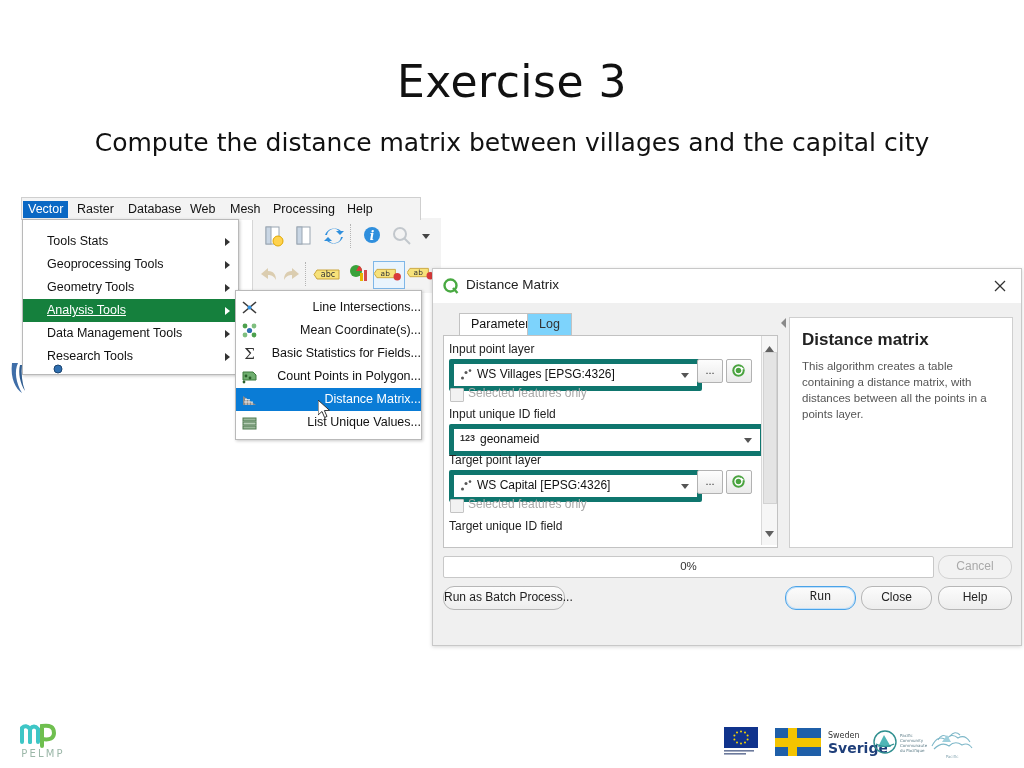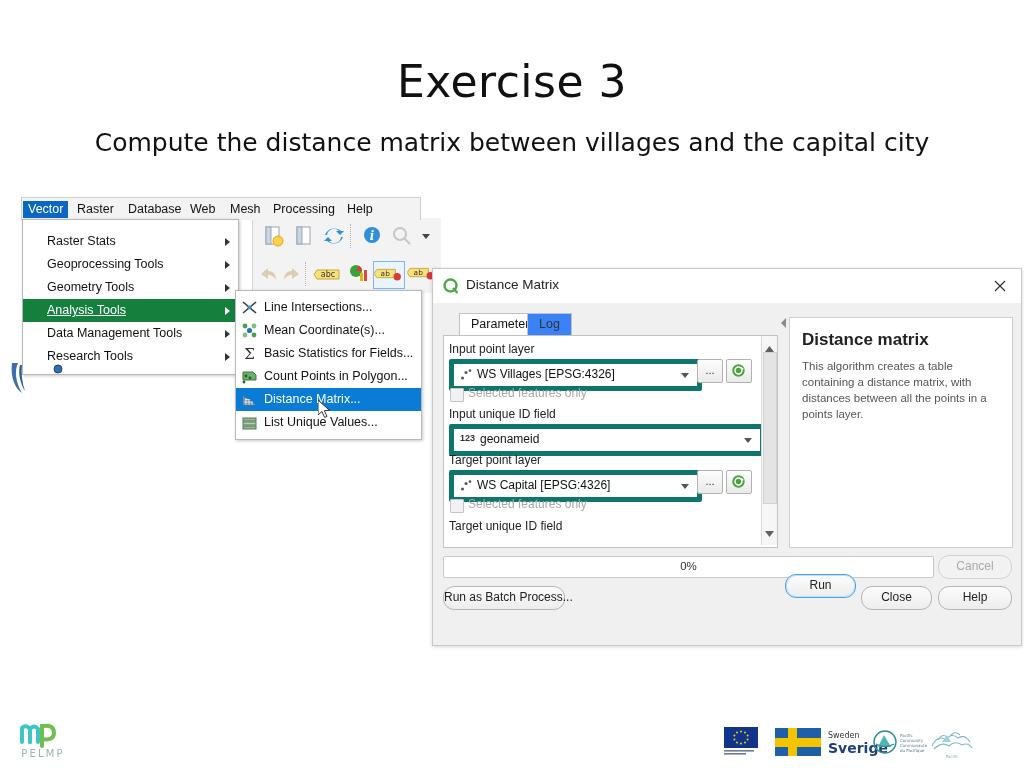--- a/index.html
+++ b/index.html
@@ -37,21 +37,21 @@
 
   
   #vector-menu{position:absolute;left:1px;top:22px;width:215px;background:#fff;border:1px solid #b9b9b9;box-shadow:1px 1px 3px rgba(0,0,0,.22);}
   .mi{position:relative;height:23px;line-height:23px;font-size:12.5px;color:#111;padding-left:24px;white-space:nowrap;}
   .mi.hl{background:#15803d;color:#fff;}
   .mi .arrow{position:absolute;right:8px;top:8px;width:0;height:0;border-left:5px solid #333;border-top:4px solid transparent;border-bottom:4px solid transparent;}
   .mi.hl .arrow{border-left-color:#fff;}
 
   
   #analysis-submenu{position:absolute;left:214px;top:93px;width:185px;background:#fff;border:1px solid #b9b9b9;box-shadow:1px 1px 3px rgba(0,0,0,.22);}
-  .si{position:relative;height:23px;line-height:23px;font-size:12.5px;color:#111;padding-left:28px;white-space:nowrap;}
+  .si{position:relative;height:23px;line-height:23px;font-size:12.5px;color:#111;padding-left:28px;white-space:nowrap;text-align:right;}
   .si.hl{background:#0a7cd6;color:#fff;}
   .si .sico{position:absolute;left:5px;top:3px;width:17px;height:17px;}
 
   
   #map-frag{position:absolute;left:-21px;top:160px;width:100px;height:46px;overflow:hidden;}
 
   
   #dm-dialog{
     position:absolute;left:432px;top:268px;width:588px;height:376px;
     background:#f0f0f0;border:1px solid #c8c8c8;
@@ -61,21 +61,21 @@
   #dm-qicon{position:absolute;left:10px;top:9px;width:16px;height:16px;}
   #dm-title{position:absolute;left:33px;top:8px;font-size:13.5px;color:#222;}
   #dm-close{position:absolute;right:10px;top:6px;width:22px;height:22px;cursor:default;}
 
   #dm-body{position:absolute;left:0;top:34px;right:0;bottom:0;}
 
   
   #params-pane{position:absolute;left:10px;top:10px;width:335px;height:235px;}
   .tabs{position:relative;height:22px;}
   .tab{position:absolute;top:0;height:22px;line-height:21px;font-size:12.5px;padding:0 11px;
-       border:1px solid #c2c2c2;border-bottom:none;background:#3b82f6;color:#333;}
+       border:1px solid #c2c2c2;border-bottom:none;background:#7dd3fc;color:#333;}
   .tab.active{background:#fff;color:#111;}
   #params-box{position:absolute;left:0;top:22px;width:333px;height:211px;background:#fff;border:1px solid #c2c2c2;overflow:hidden;}
   .fld-label{position:absolute;font-size:12px;color:#222;}
   .combo{position:absolute;height:22px;background:#fff;border:5px solid #0f766e;border-radius:2px;}
   .combo .cval{position:absolute;left:7px;top:3px;font-size:12px;color:#111;white-space:nowrap;}
   .combo .caret{position:absolute;right:8px;top:9px;width:0;height:0;border-top:5px solid #555;border-left:4px solid transparent;border-right:4px solid transparent;}
   .combo .pre{position:absolute;left:6px;top:4px;font-size:9px;font-weight:bold;color:#333;}
   .sqbtn{position:absolute;width:24px;height:22px;background:linear-gradient(#fdfdfd,#eaeaea);border:1px solid #b2b2b2;border-radius:2px;font-size:11px;line-height:20px;text-align:center;color:#333;}
   .gbtn{position:absolute;width:24px;height:22px;background:linear-gradient(#fdfdfd,#eaeaea);border:1px solid #b2b2b2;border-radius:2px;}
   .chk{position:absolute;width:12px;height:12px;border:1px solid #c4c4c4;background:#f2f2f2;border-radius:1px;}
@@ -89,21 +89,21 @@
   
   #help-pane{position:absolute;left:356px;top:14px;width:222px;height:229px;background:#fff;border:1px solid #cfcfcf;}
   #help-title{position:absolute;left:12px;top:12px;font-size:17px;font-weight:bold;color:#222;}
   #help-text{position:absolute;left:12px;top:40px;width:198px;font-size:11.5px;line-height:16px;color:#555;}
 
   
   #progress{position:absolute;left:10px;top:253px;width:489px;height:20px;background:#fff;border:1px solid #c8c8c8;border-radius:2px;}
   #progress-label{position:absolute;left:0;right:0;top:3px;text-align:center;font-size:11.5px;color:#333;}
   #btn-cancel{position:absolute;left:505px;top:252px;width:72px;height:22px;}
   #btn-batch{position:absolute;left:10px;top:283px;width:120px;height:22px;}
-  #btn-run{position:absolute;left:352px;top:271px;width:69px;height:22px;}
+  #btn-run{position:absolute;left:352px;top:283px;width:69px;height:22px;font-family:Liberation Mono, monospace;}
   #btn-close{position:absolute;left:428px;top:283px;width:69px;height:22px;}
   #btn-help{position:absolute;left:505px;top:283px;width:72px;height:22px;}
   .dbtn{background:linear-gradient(#fcfcfc,#ededed);border:1px solid #b6b6b6;border-radius:11px;
         font-size:12px;color:#222;text-align:center;line-height:20px;white-space:nowrap;}
   .dbtn.primary{border-color:#4aa3e8;box-shadow:0 0 0 1px #bfdffa inset;}
   .dbtn.disabled{color:#a9a9a9;background:#f2f2f2;border-color:#d2d2d2;}
 
   
   #logo-mp{position:absolute;left:12px;top:716px;width:62px;height:46px;}
   #logo-strip{position:absolute;left:722px;top:722px;width:250px;height:40px;}
@@ -220,21 +220,21 @@
       <span>Processing</span>
     </div>
     <div class="mb-item" style="left:320px;">
       <span>Help</span>
     </div>
   </div>
 
   <div id="vector-menu">
     <div class="mi" style="height:10px;"></div>
     <div class="mi">
-      <span>Raster Stats</span>
+      <span>Tools Stats</span>
       <span class="arrow"></span>
     </div>
     <div class="mi">
       <span>Geoprocessing Tools</span>
       <span class="arrow"></span>
     </div>
     <div class="mi">
       <span>Geometry Tools</span>
       <span class="arrow"></span>
     </div>

